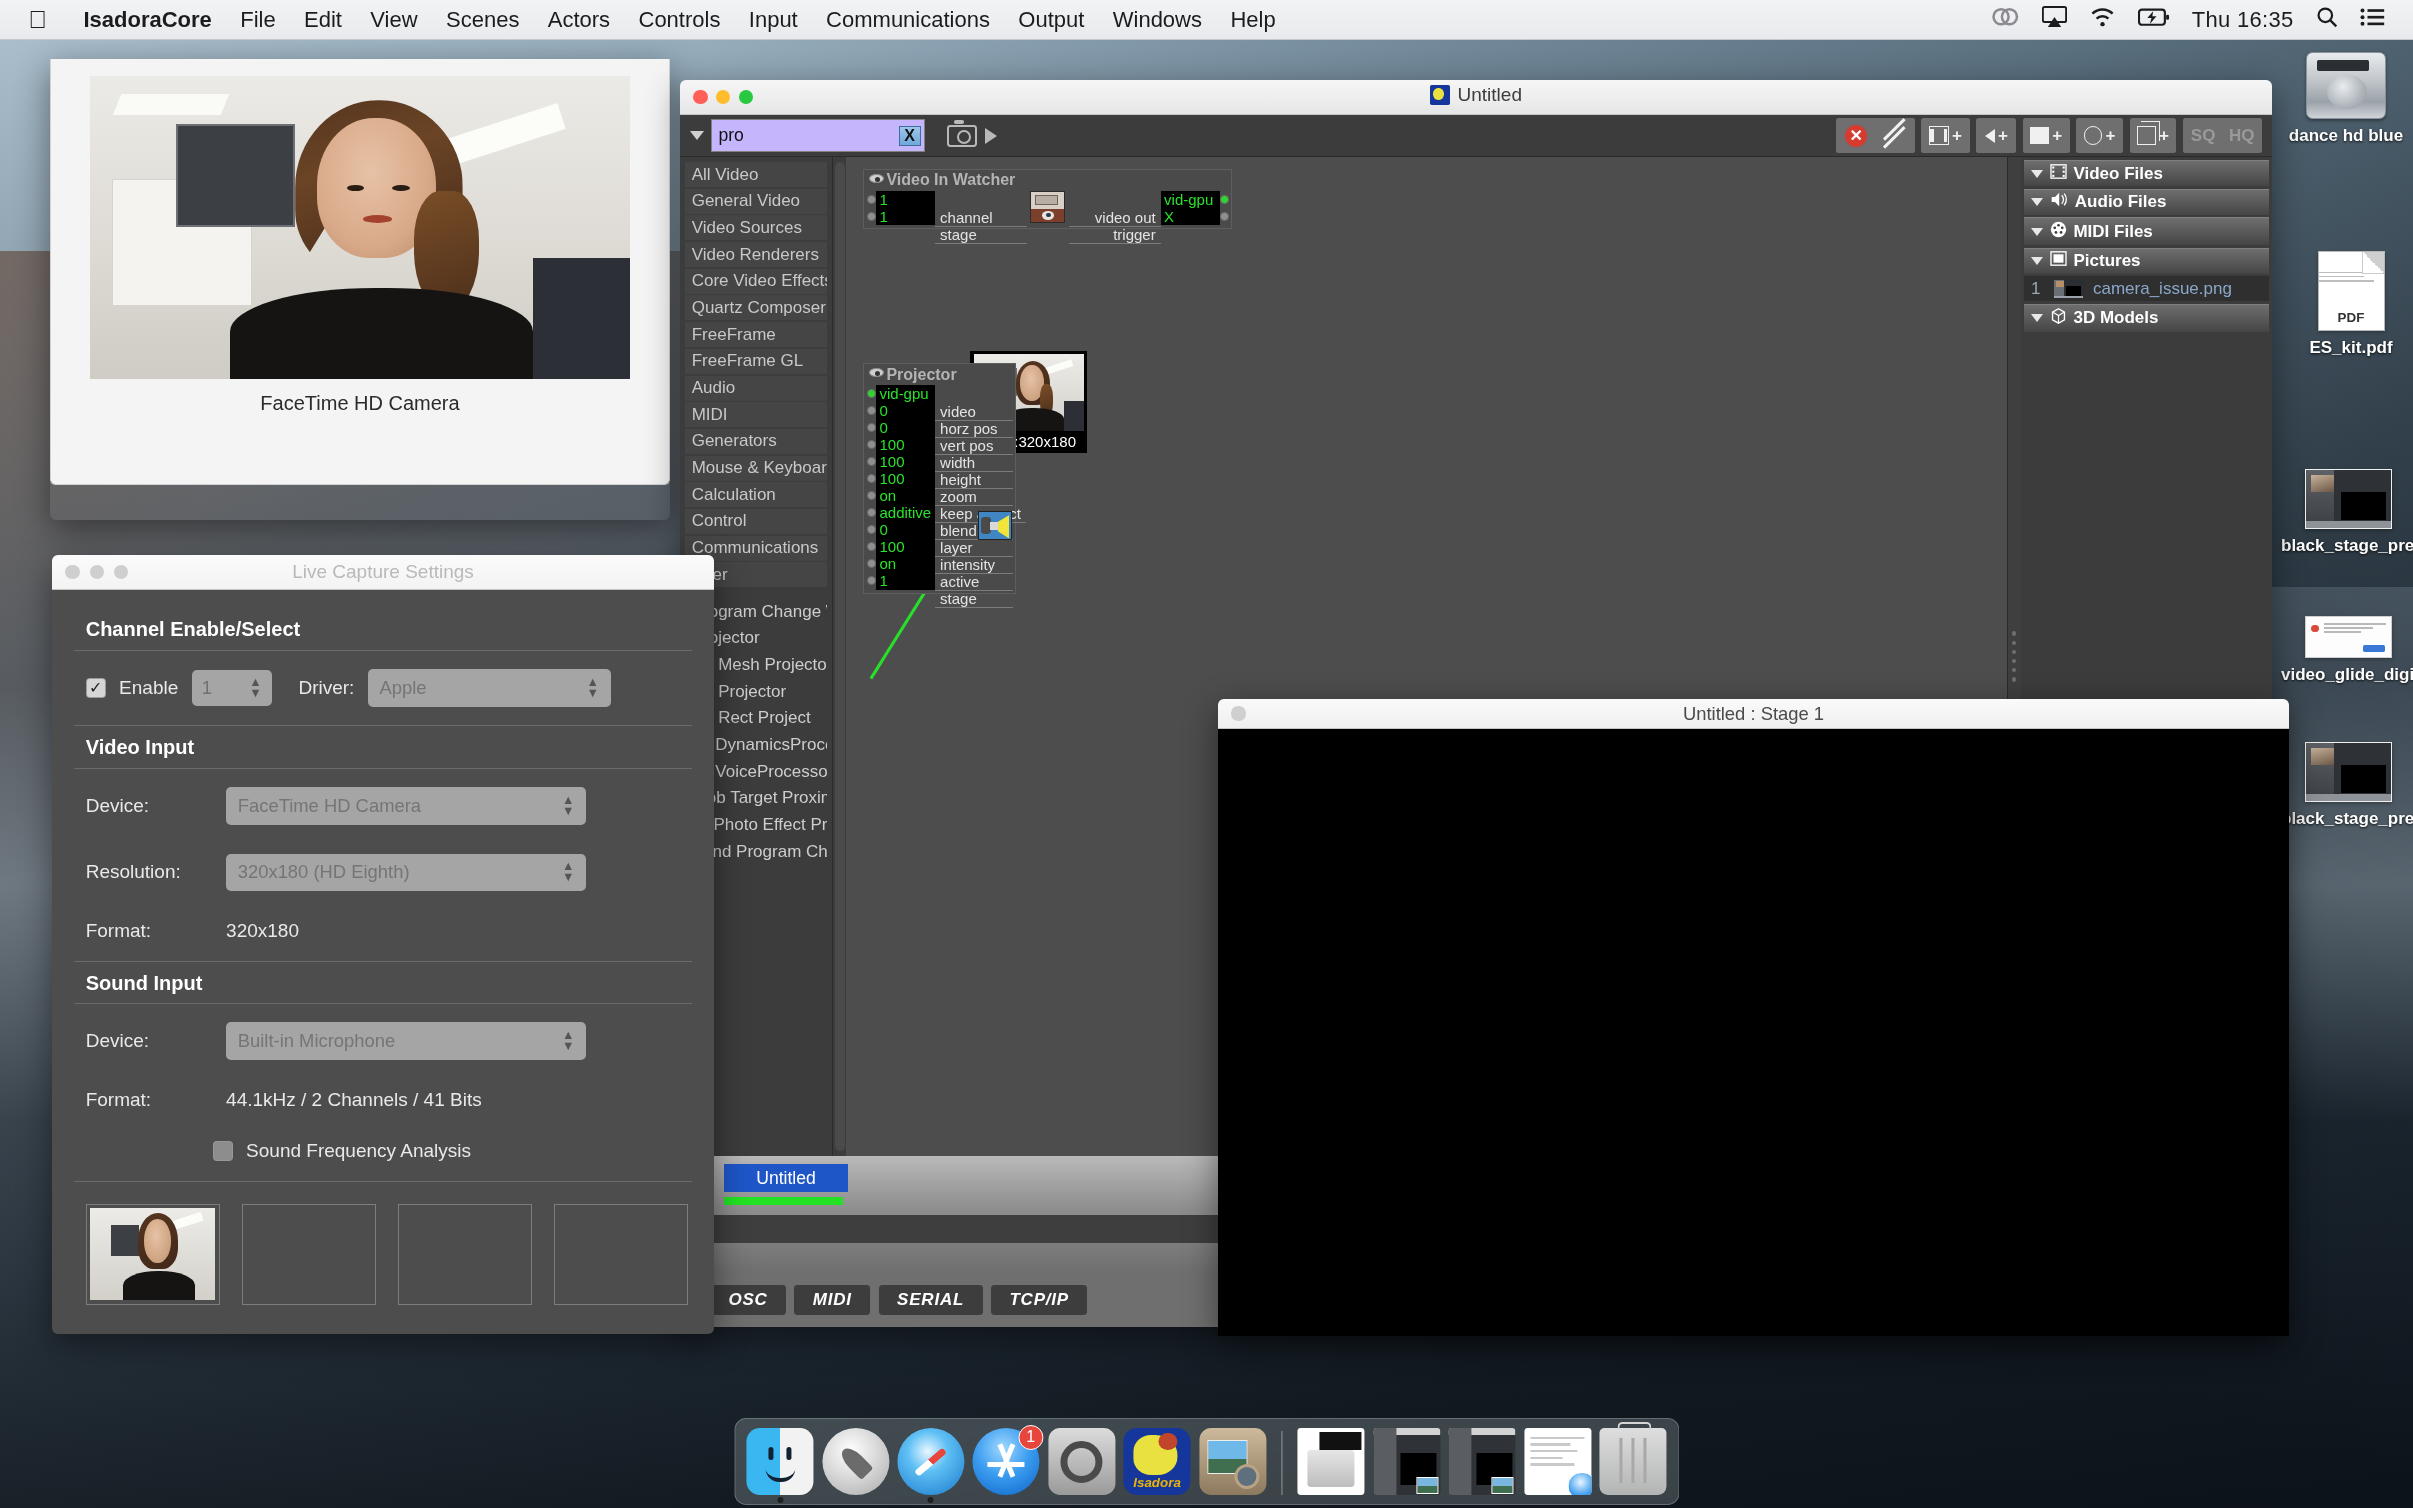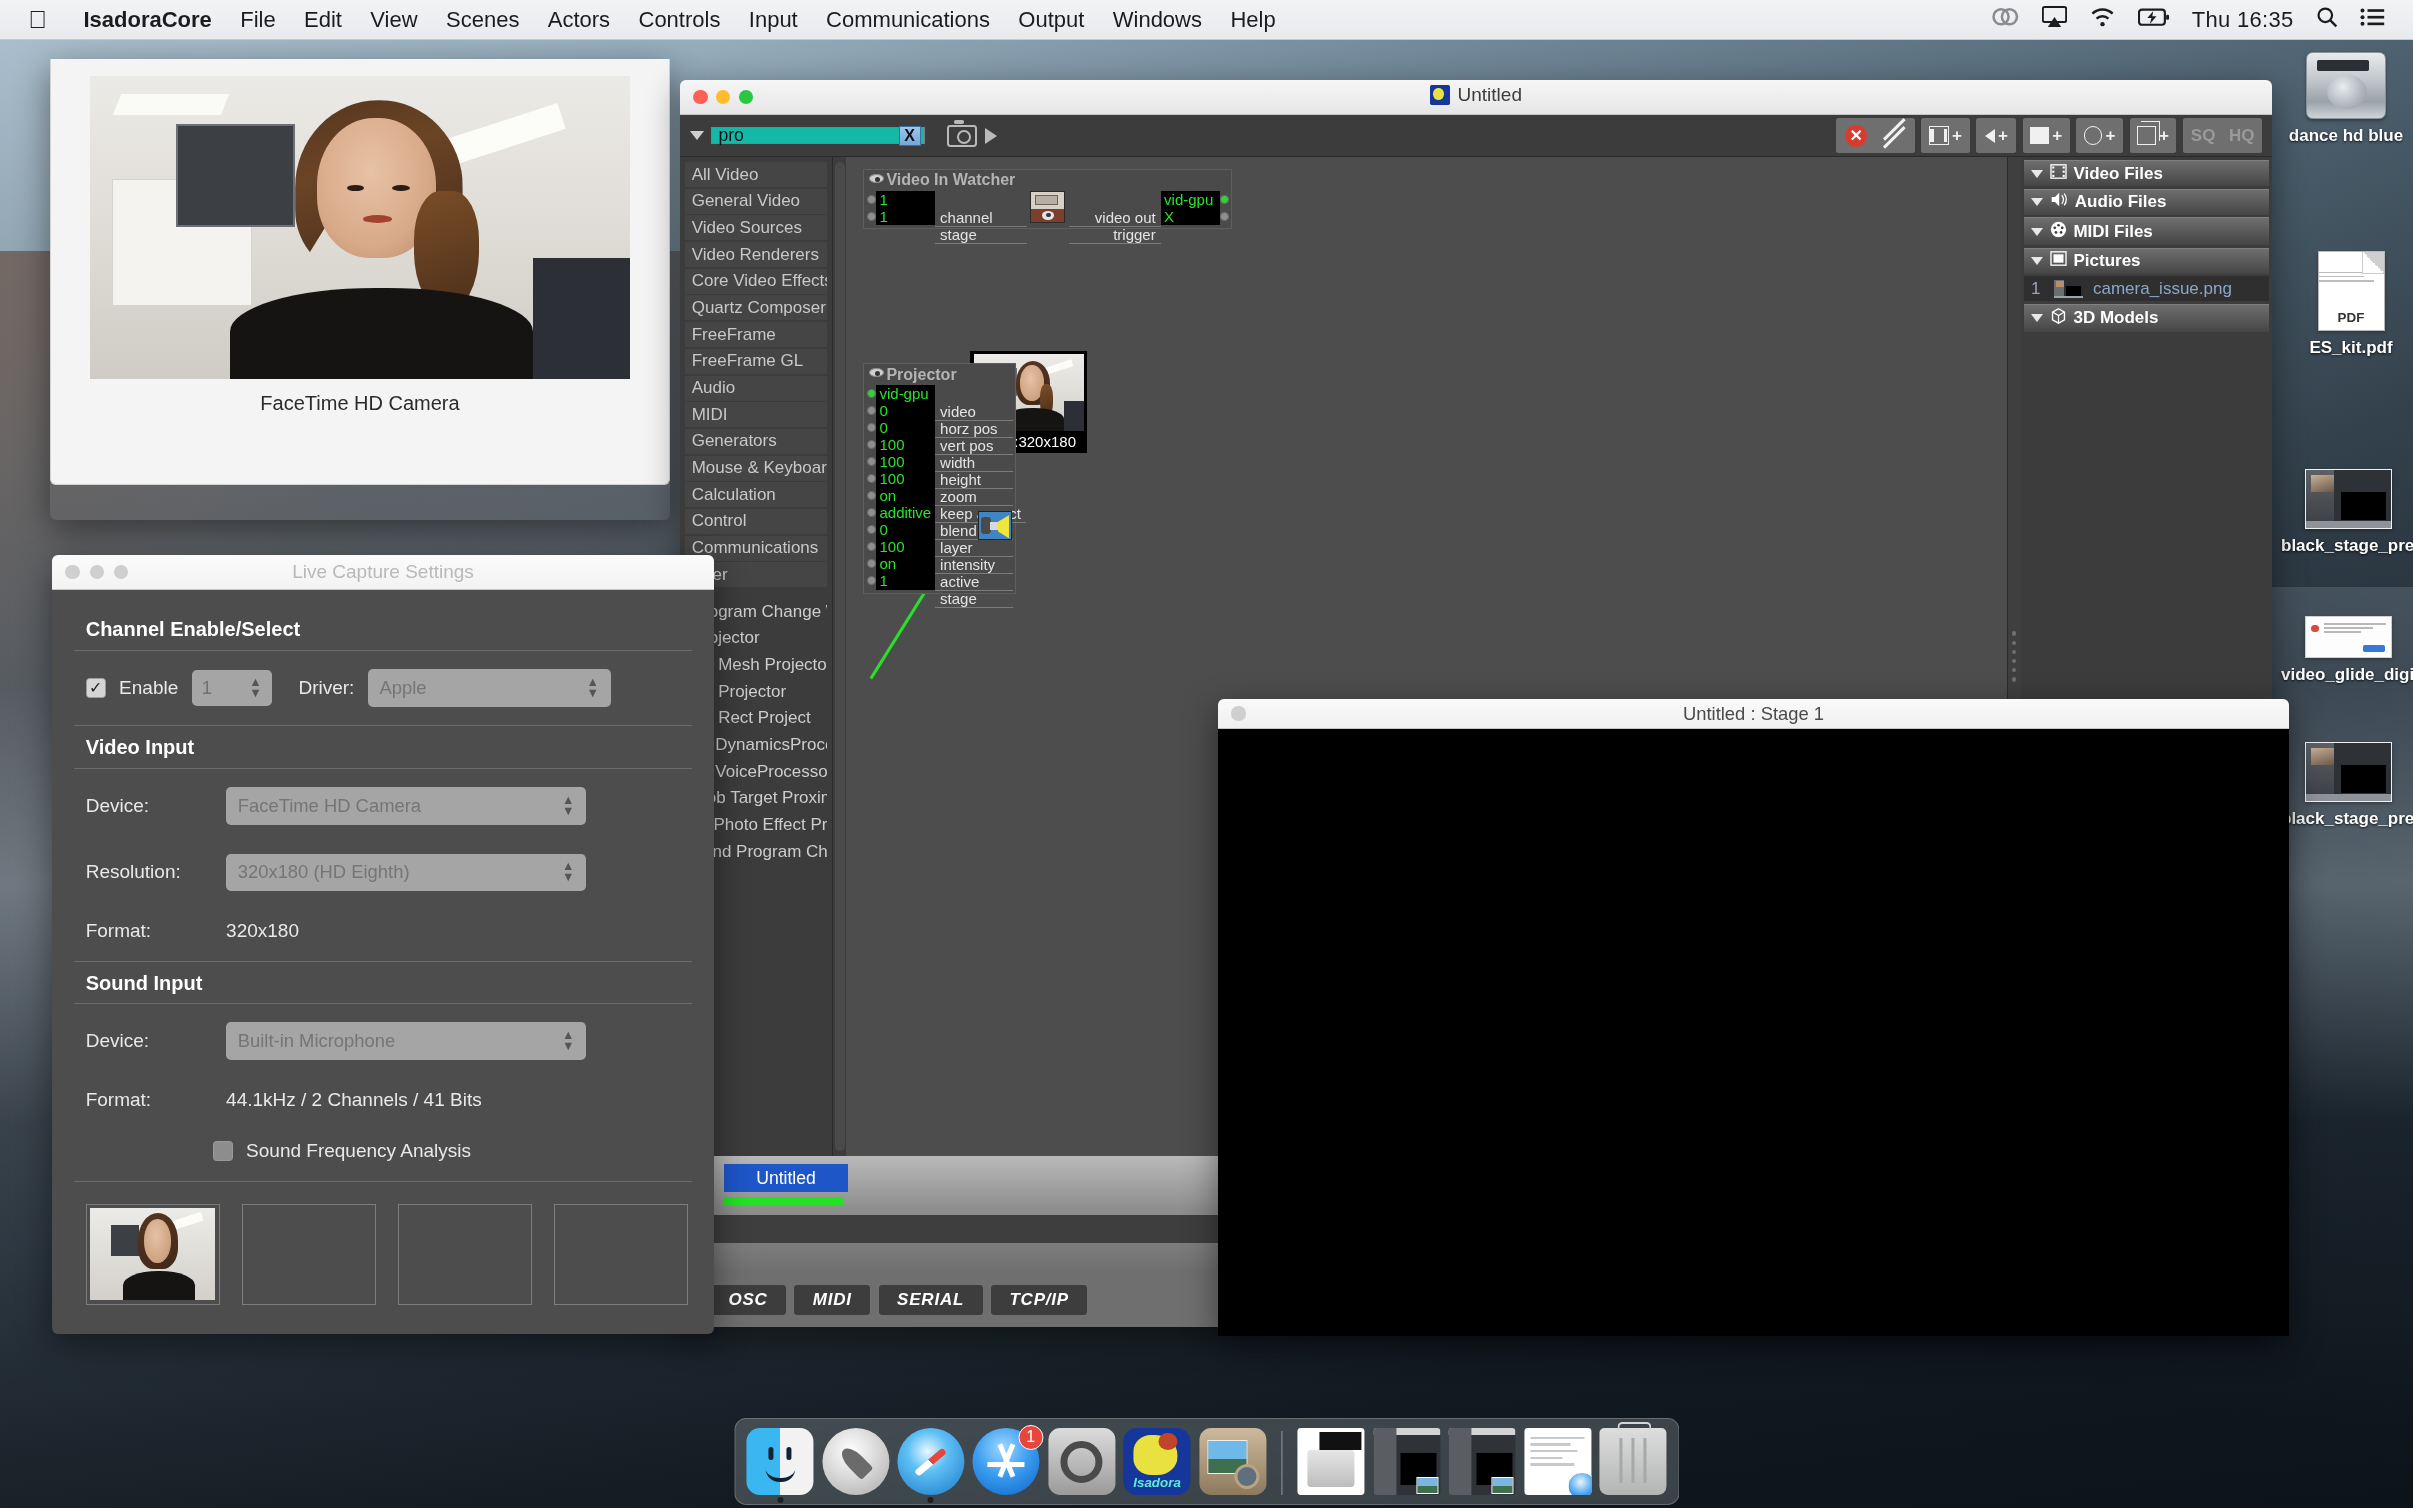--- a/index.html
+++ b/index.html
@@ -217,21 +217,21 @@
   }
   .iso-toolbar {
     height: 42px; background: #3c3c3c; display: flex; align-items: center;
     padding: 0 10px; border-bottom: 0.8px solid #2a2a2a; flex: 0 0 auto;
   }
   .tb-search {
     display: flex; align-items: center; gap: 6.7px; width: 235px;
   }
   .tri-down { width: 0; height: 0; border-left: 7.5px solid transparent; border-right: 7.5px solid transparent; border-top: 9.2px solid #cfcfcf; }
   .search-field {
-    flex: 1; height: 17px; background: #14b8a6; border: 0.8px solid #7f7f7f;
+    flex: 1; height: 33px; background: #c4b5fd; border: 0.8px solid #7f7f7f;
     display: flex; align-items: center; padding: 0 3.4px 0 6.7px; font-size: 17.6px; color: #111;
   }
   .search-x {
     margin-left: auto; width: 22px; height: 20px; background: linear-gradient(to bottom,#9fc5e8,#6fa8dc);
     border: 0.8px solid #3b6fa0; color: #111; font-weight: bold; font-size: 16px;
     display: flex; align-items: center; justify-content: center;
   }
   .cam-tb { display: flex; align-items: center; gap: 8.4px; margin-left: 22px; }
   .cam-glyph { width: 30px; height: 22px; border: 2.5px solid #b9b9b9; border-radius: 3.4px; position: relative; }
   .cam-glyph::before { content:""; position:absolute; left: 7.5px; top: 3.4px; width: 10px; height: 10px; border: 2.5px solid #b9b9b9; border-radius: 50%; }
@@ -376,21 +376,21 @@
   .badge { position: absolute; right: -3.4px; top: -3.4px; width: 25px; height: 25px; border-radius: 50%;
     background: #e8453c; color: #fff; font-size: 16px; display: flex; align-items: center; justify-content: center;
     border: 1.7px solid #fff; }
   .d-sysprefs { background: linear-gradient(to bottom,#dcdcdc,#9a9a9a); border-radius: 11.7px; }
   .d-sysprefs .gear { position: absolute; left: 50%; top: 50%; transform: translate(-50%,-50%);
     width: 42px; height: 42px; border-radius: 50%; border: 7.5px solid #4a4a4a; }
   .d-isadora { background: #15379b; overflow: hidden; }
   .d-isadora .fig { position: absolute; left: 10px; top: 6.7px; width: 44px; height: 40px;
     background: #e9e140; border-radius: 40% 50% 45% 40%; }
   .d-isadora .fig2 { position: absolute; left: 35px; top: 5px; width: 18.4px; height: 17px; background: #c1452a; border-radius: 50%; }
-  .d-isadora .nm { position: absolute; left: 0; right: 0; bottom: 5px; text-align: center; color: #5eead4;
+  .d-isadora .nm { position: absolute; left: 0; right: 0; bottom: 5px; text-align: center; color: #eab308;
     font-size: 13.4px; font-style: italic; font-weight: bold; }
   .d-photos { background: linear-gradient(to bottom,#cdb99b,#8d7a5e); border-radius: 11.7px; overflow: hidden; }
   .d-photos .p1 { position: absolute; left: 8.4px; top: 11.7px; width: 40px; height: 34px; background: #fff; border: 1.7px solid #eee; }
   .d-photos .p1 i { display: block; width: 100%; height: 100%; background: linear-gradient(to bottom,#6fb9e8 55%, #3f6f4e 55%); }
   .d-photos .lens { position: absolute; right: 6.7px; bottom: 6.7px; width: 25px; height: 25px; border-radius: 50%;
     border: 3.4px solid #b9a384; background: #5e6f7e; }
   .d-doc { background: #fff; border-radius: 3.4px; }
   .d-doc .scan { position: absolute; left: 10px; top: 22px; right: 10px; bottom: 8.4px;
     background: linear-gradient(to bottom,#e6e6e6,#bdbdbd); border-radius: 3.4px; }
   .d-doc .hdr { position: absolute; left: 22px; top: 3.4px; right: 3.4px; height: 18.4px; background: #111; }

